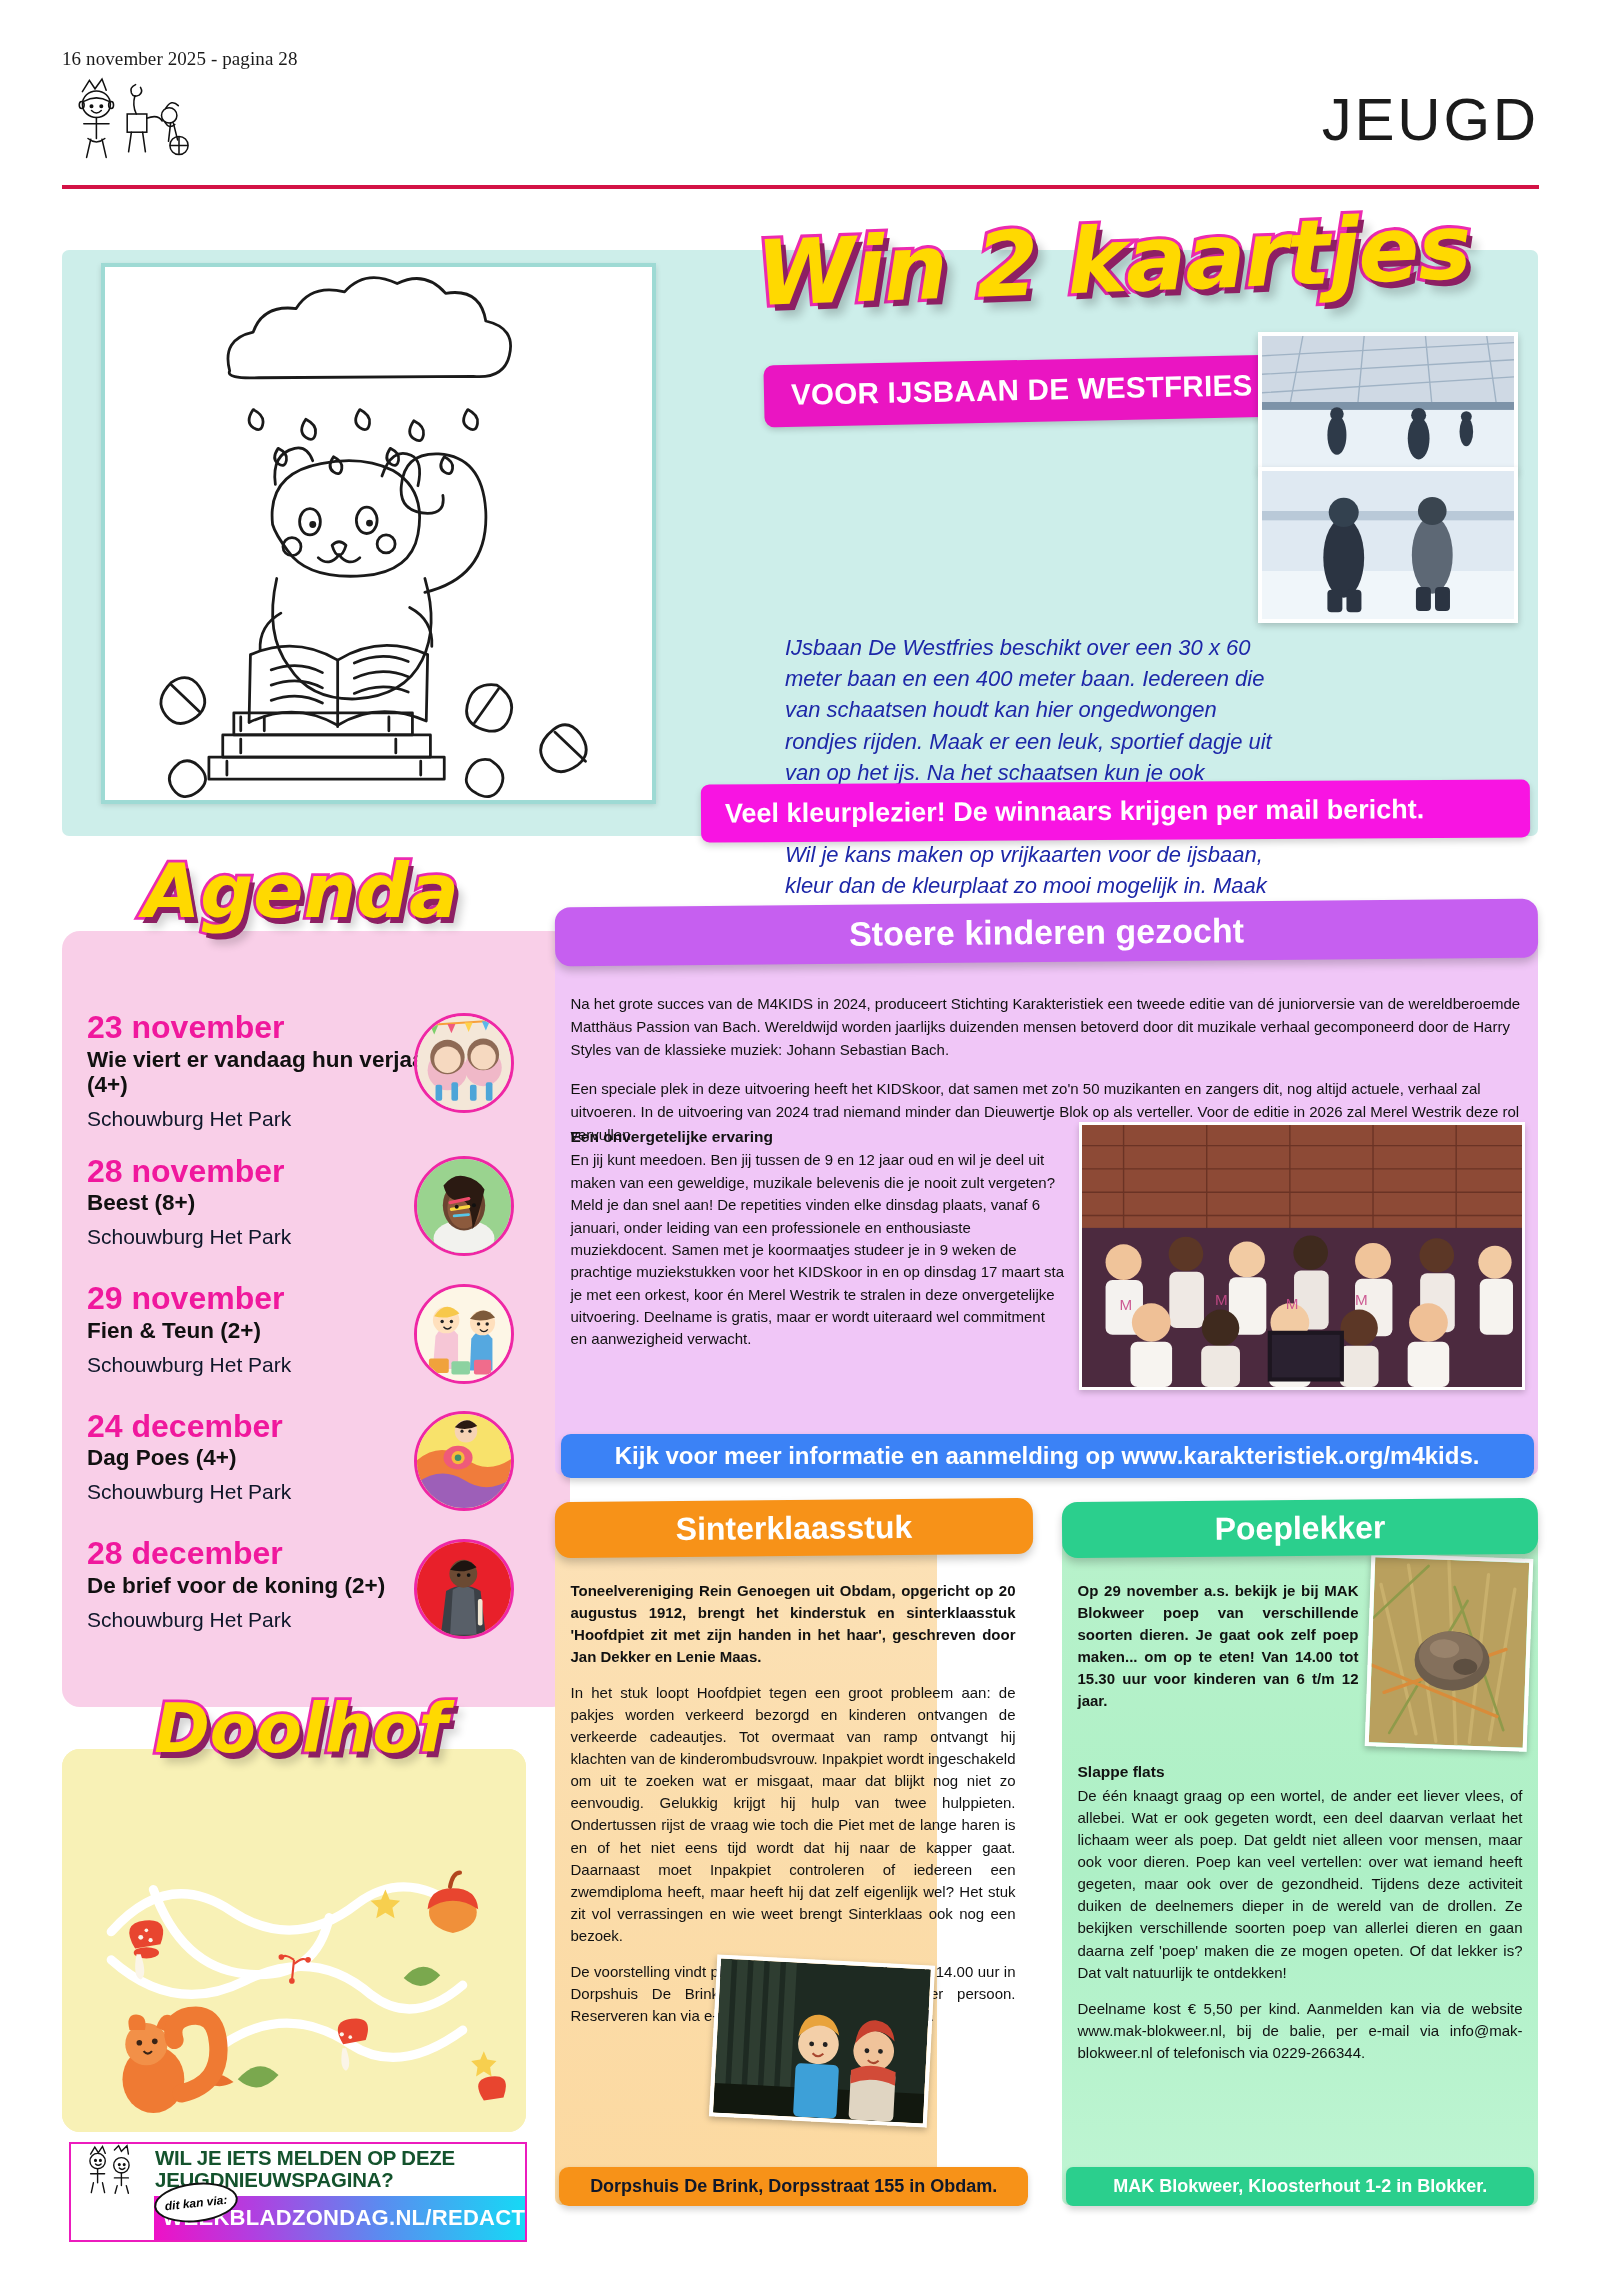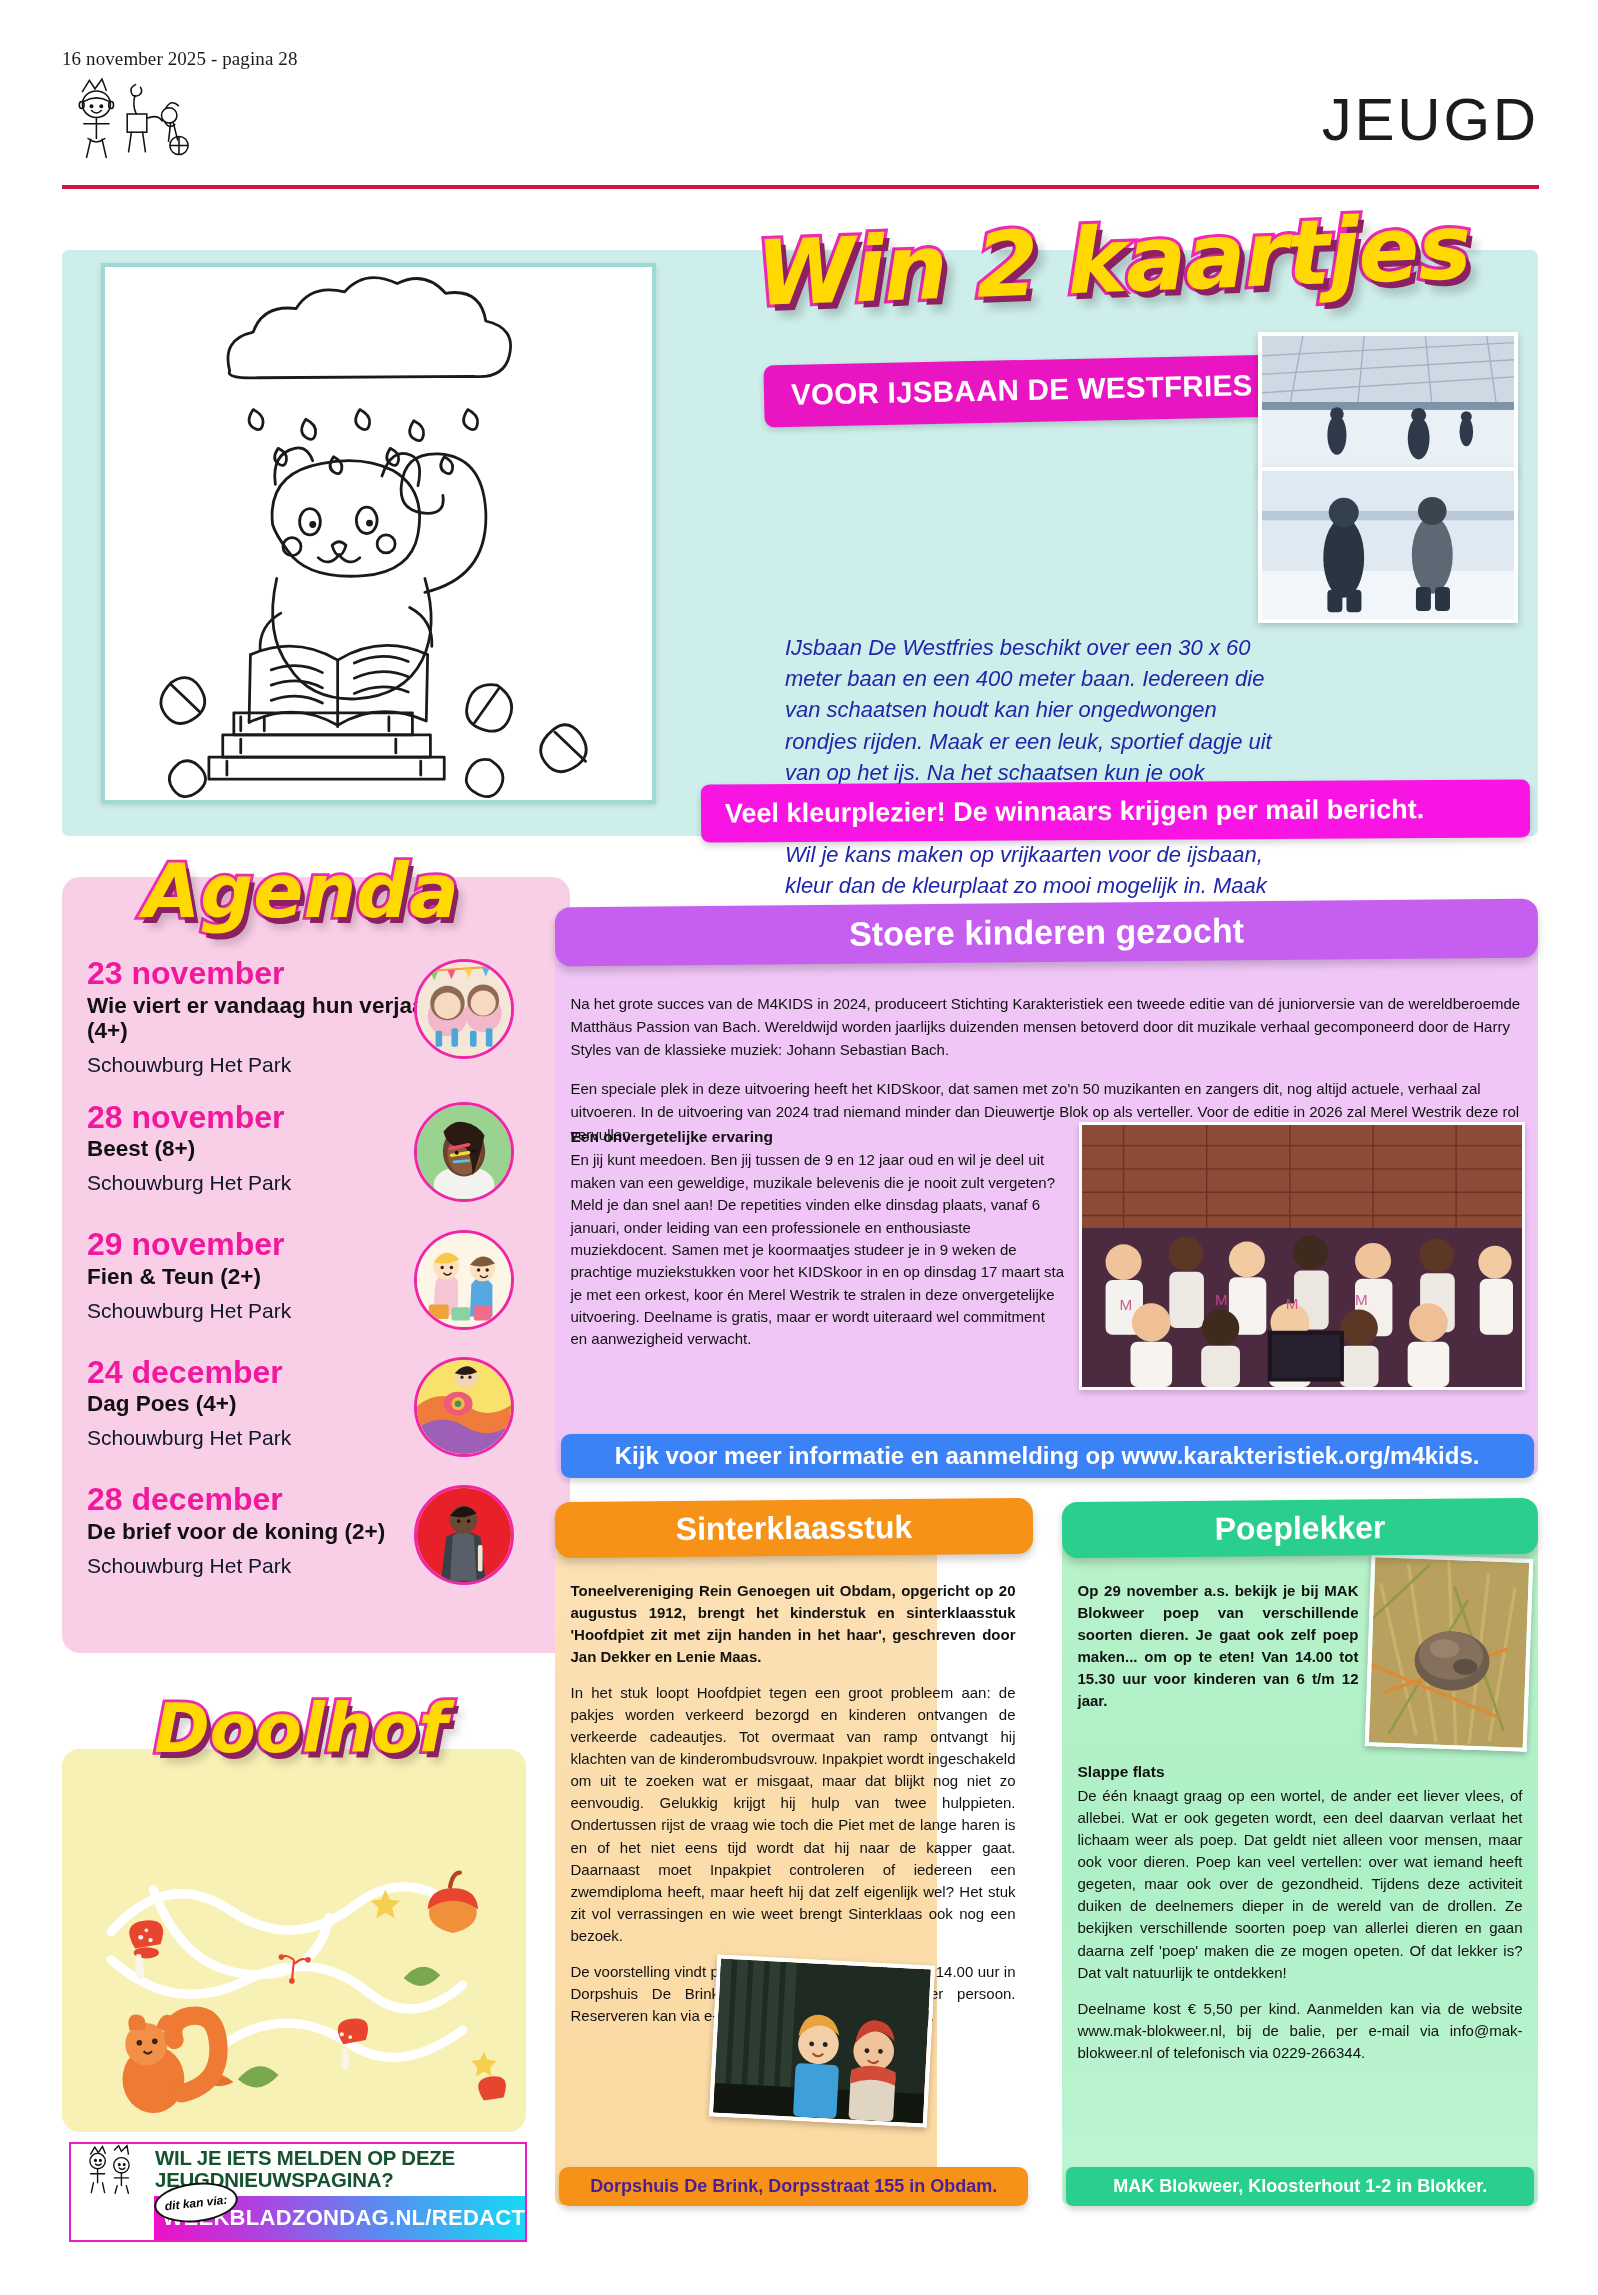--- a/index.html
+++ b/index.html
@@ -79,21 +79,21 @@
     position:absolute; left:639px; bottom:-4.2px; width:829px; height:58px;
     background:#f814e2; border-radius:8.4px;
     display:flex; align-items:center; padding-left:24px;
     color:#fff; font-size:27px; font-weight:bold;
     box-shadow:0 3.5px 7px rgba(0,0,0,.18);
     transform: rotate(-.35deg);
   }
 
   
   .agenda {
-    position:absolute; left:62px; top:877px; width:508px; height:776px;
+    position:absolute; left:62px; top:931px; width:508px; height:776px;
     background:#f9cfe8; border-radius:18px;
   }
   .agenda-title {
     position:absolute; left:62px; top:854px; width:478px;
     font-family:"DejaVu Sans", sans-serif;
     font-size:74px; font-weight:bold; font-style:italic;
     color:#ffd900; text-align:center; line-height:1;
     -webkit-text-stroke:5.6px #ec2bb0; paint-order: stroke fill;
     text-shadow: 4.2px 5.6px 0 #8d1f63, 8.4px 11.2px 8.4px rgba(0,0,0,.18);
     z-index:3;
@@ -166,21 +166,21 @@
   .hdr-sint { left:555px; top:1500px; width:478px; height:56px;
               background:#f79218; font-size:32px; transform:rotate(-.5deg); z-index:4; }
   .sint-body { position:absolute; left:15.5px; top:42px; width:445px;
                font-size:15px; line-height:1.47; color:#111; text-align:justify; }
   .sint-body p { margin-bottom:14px; }
   .sint-body .lead { font-weight:bold; }
   .sint-photo { position:absolute; right:5.6px; bottom:83px; width:218px; height:162px;
                 border:4.9px solid #fff; overflow:hidden; transform:rotate(3deg);
                 box-shadow:0 2.8px 6.3px rgba(0,0,0,.25); }
   .sint-bar { position:absolute; left:4.2px; bottom:-1.4px; width:469px; height:39px;
-              background:#f79218; border-radius:9.8px; color:#4c1d95;
+              background:#f79218; border-radius:9.8px; color:#0f172a;
               display:flex; align-items:center; justify-content:center;
               font-size:18px; font-weight:bold; box-shadow:0 3.5px 6.3px rgba(0,0,0,.17); }
 
   
   .poep { position:absolute; left:1062px; top:1538px; width:476px; height:667px;
           background:linear-gradient(180deg,#b8f2cb 0%,#aef0c6 50%,#bff5d3 100%); border-radius:7px; }
   .hdr-poep { left:1062px; top:1500px; width:476px; height:56px;
               background:#2bcf8d; font-size:32px; transform:rotate(-.5deg); z-index:4; }
   .poep-body { position:absolute; left:15.5px; top:42px; width:281px;
                font-size:15px; line-height:1.47; color:#111; text-align:justify; }

